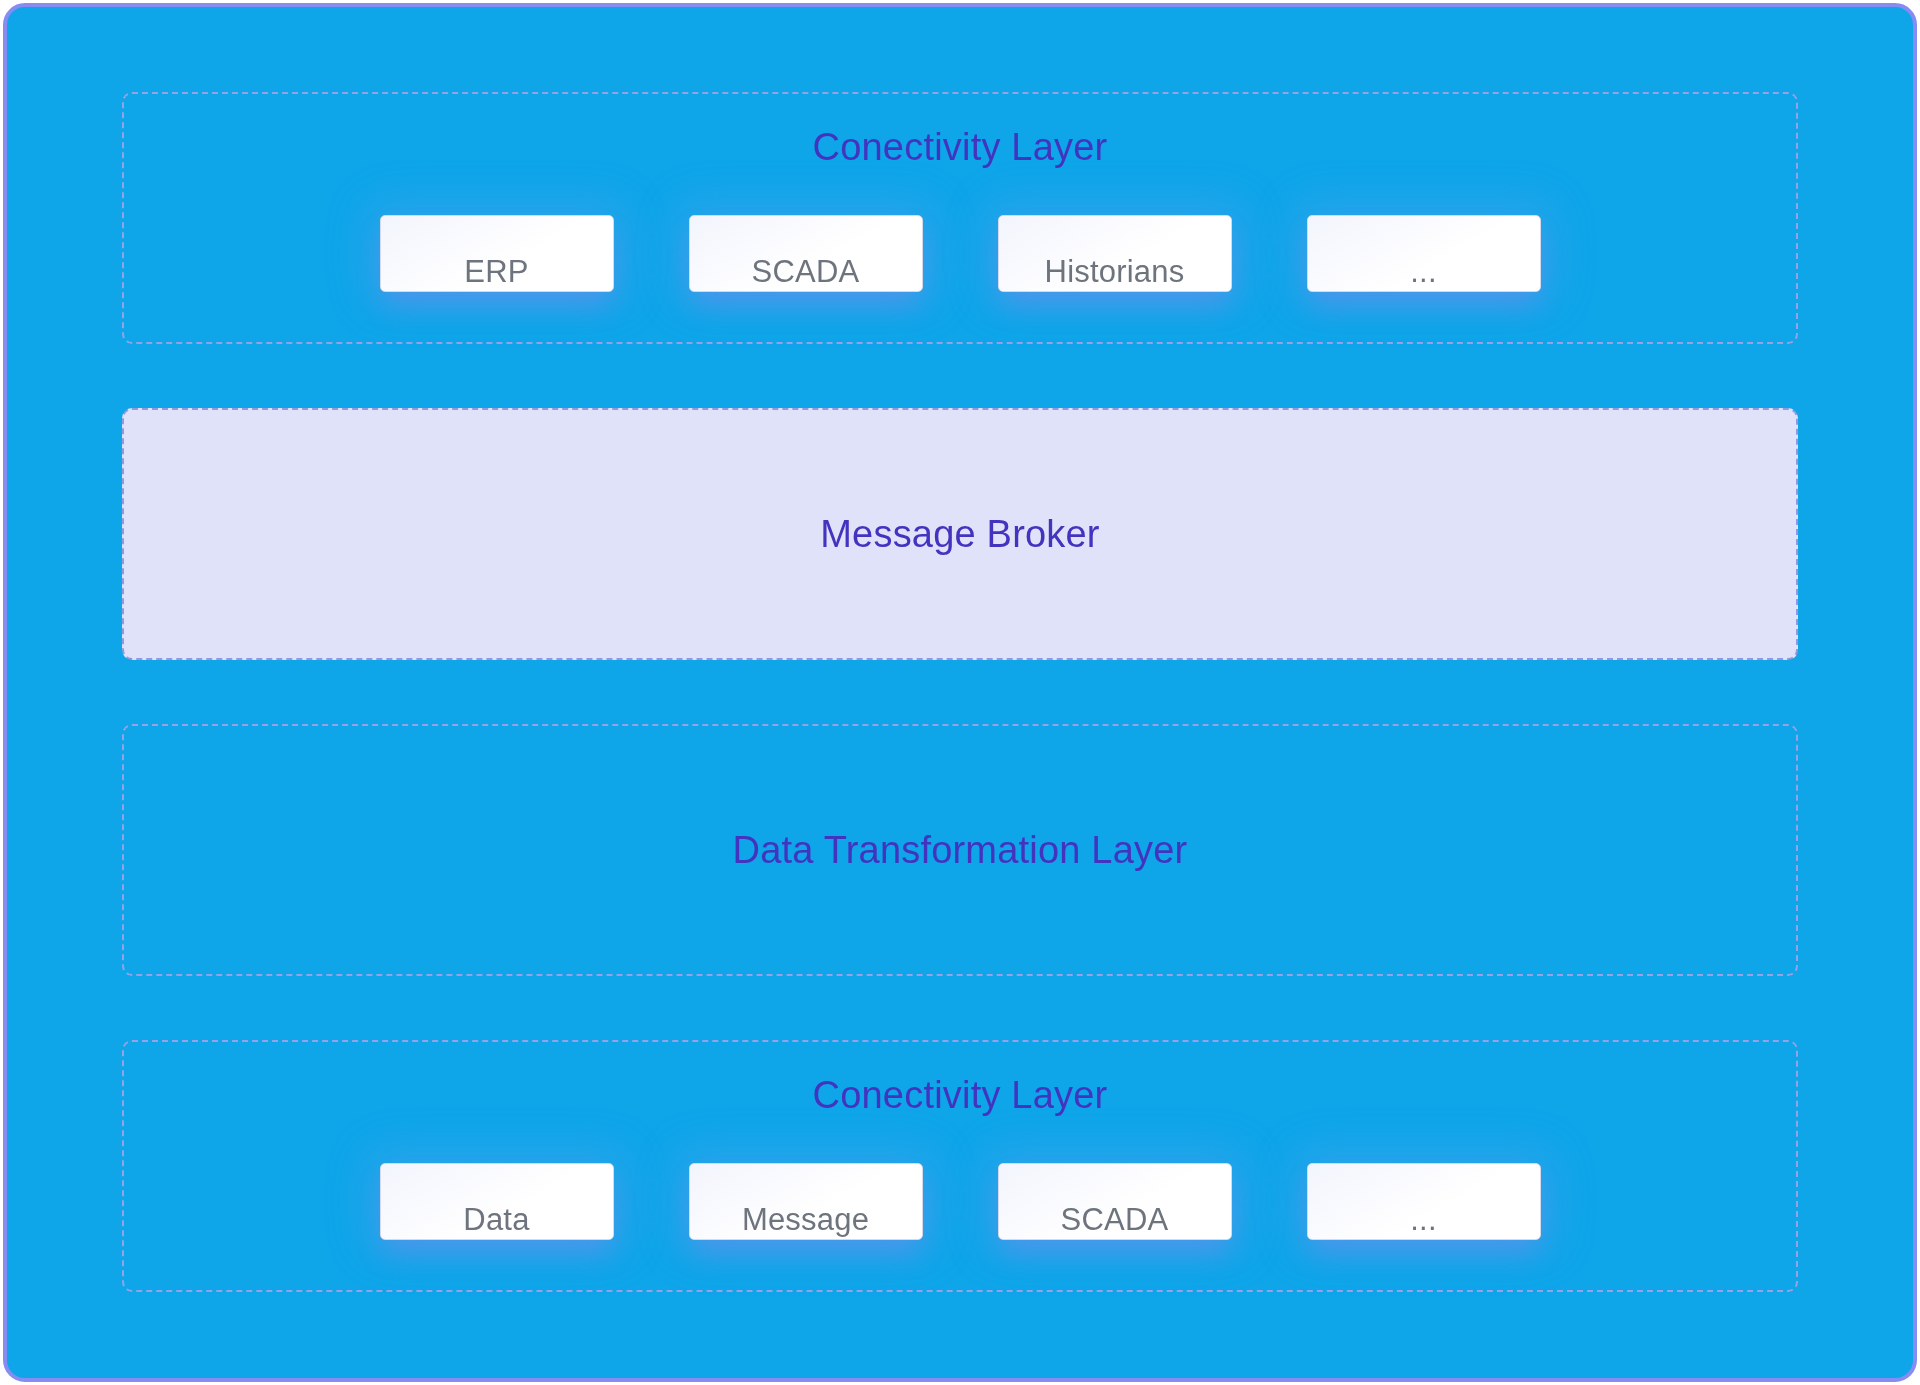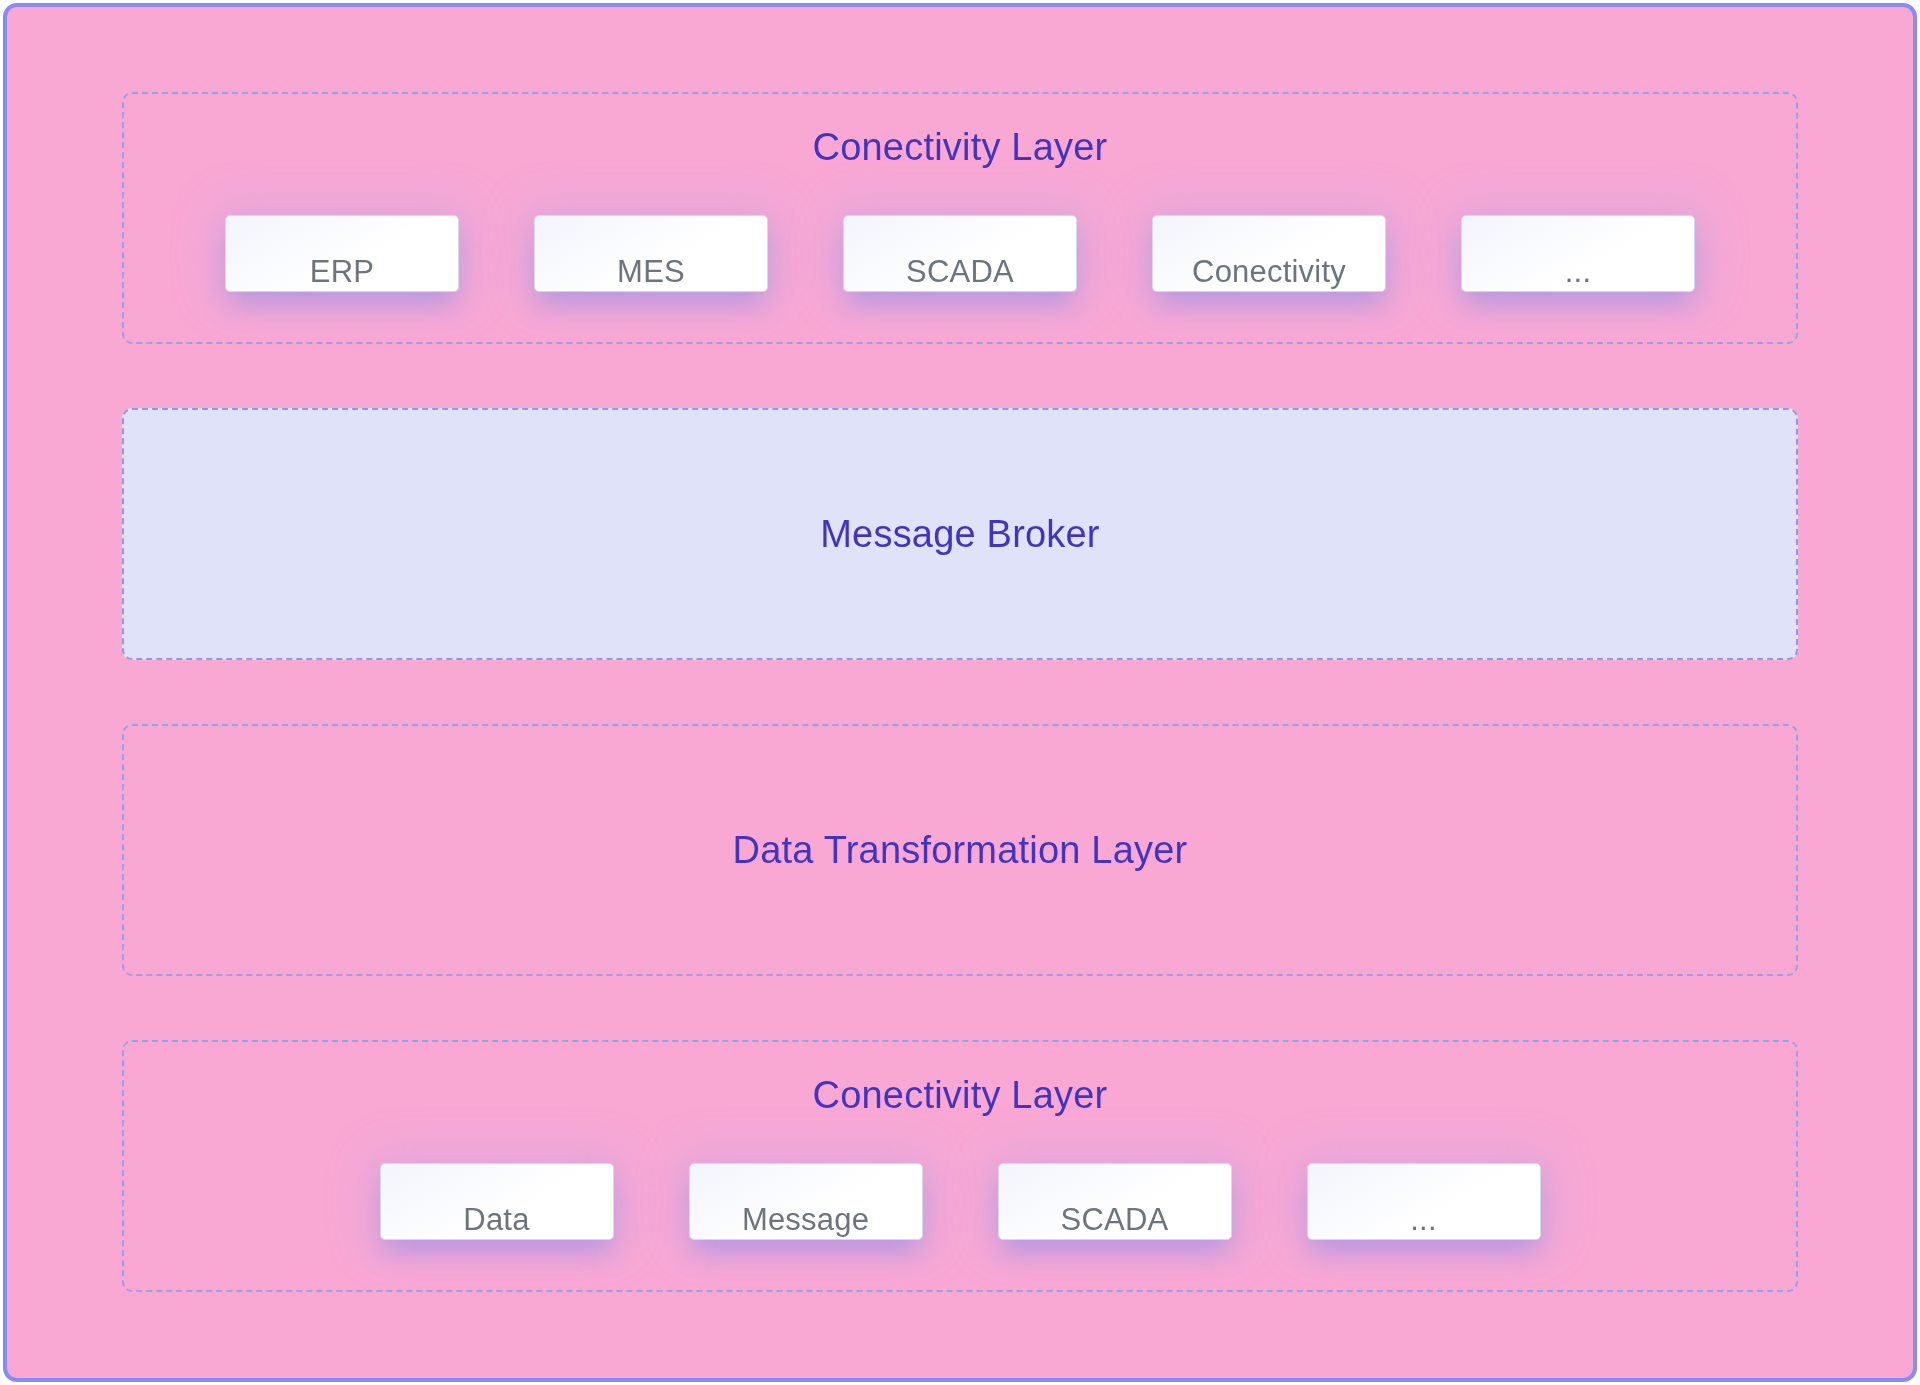--- a/index.html
+++ b/index.html
@@ -13,22 +13,22 @@
     height: 1385px;
     background: #ffffff;
     font-family: "Liberation Sans", sans-serif;
     overflow: hidden;
   }
   .outer-frame {
     position: absolute;
     inset: 3px;
     box-sizing: border-box;
     border: 4px solid var(--frame-border, #868cf2);
-    border-radius: 14px;
-    background: #f9a8d4;
+    border-radius: 22px;
+    background: #0ea5e9;
     display: flex;
     flex-direction: column;
     align-items: center;
     padding-top: 85px;
   }
   .layer {
     width: 1676px;
     height: 252px;
     box-sizing: border-box;
     border: 2px dashed var(--dash-border, #98a0e6);
@@ -89,27 +89,24 @@
 <div class="canvas">
   <div class="outer-frame">
 
     <section class="layer with-items">
       <h2 class="layer-title">Conectivity Layer</h2>
       <div class="items-row">
           <div class="item-box">
             <span class="item-label">ERP</span>
           </div>
           <div class="item-box">
-            <span class="item-label">MES</span>
-          </div>
-          <div class="item-box">
             <span class="item-label">SCADA</span>
           </div>
           <div class="item-box">
-            <span class="item-label">Conectivity</span>
+            <span class="item-label">Historians</span>
           </div>
           <div class="item-box">
             <span class="item-label">...</span>
           </div>
         </div>
     </section>
 
     <section class="layer center filled">
       <h2 class="layer-title">Message Broker</h2>
     </section>

